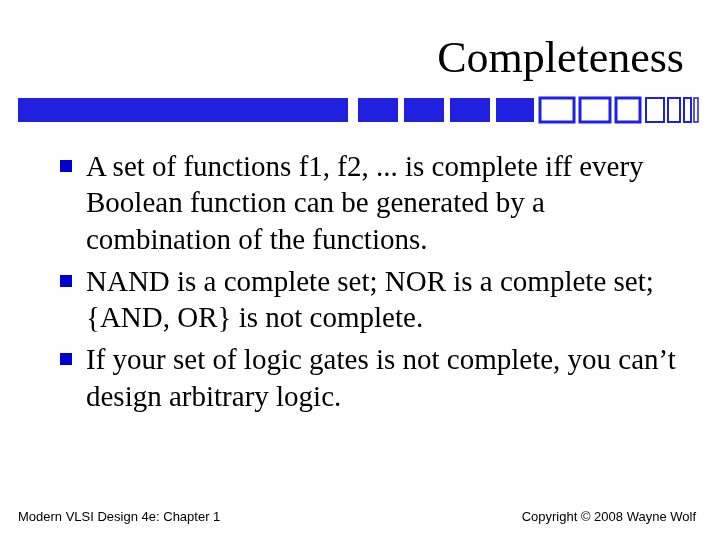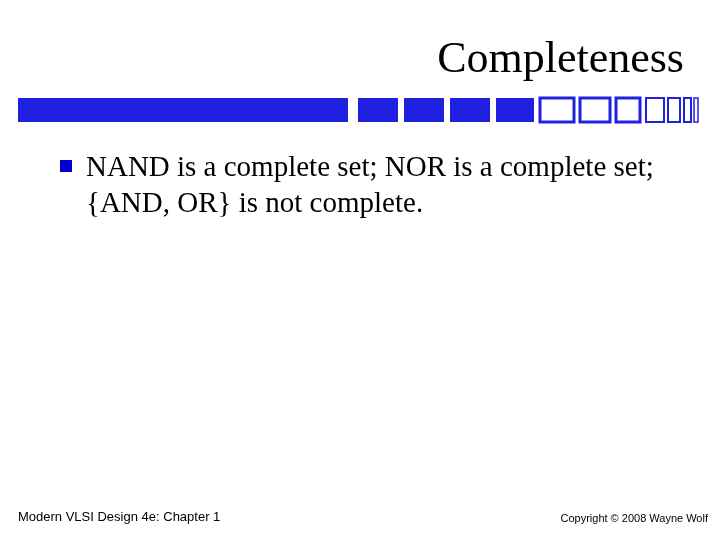--- a/index.html
+++ b/index.html
@@ -65,23 +65,23 @@
   }
   .footer-left {
     position: absolute;
     left: 18px;
     bottom: 16px;
     font-size: 13px;
     font-family: Arial, Helvetica, sans-serif;
   }
   .footer-right {
     position: absolute;
-    right: 12px;
+    right: 24px;
     bottom: 16px;
-    font-size: 11px;
+    font-size: 13px;
     font-family: Arial, Helvetica, sans-serif;
   }
 </style>
 </head>
 <body>
 
 <div class="slide">
 
   <div class="title">Completeness</div>
 
@@ -98,20 +98,28 @@
       <rect x="628" y="2" width="18" height="24" fill="none" stroke="#2020e0" stroke-width="2"></rect>
       <rect x="650" y="2" width="12" height="24" fill="none" stroke="#2020e0" stroke-width="2"></rect>
       <rect x="666" y="2" width="7" height="24" fill="none" stroke="#2020e0" stroke-width="2"></rect>
       <rect x="676" y="2" width="4" height="24" fill="none" stroke="#2020e0" stroke-width="1.5"></rect>
     </svg>
   </div>
 
   <div class="bullets">
     <div class="bullet-item">
       <div class="bullet-square"></div>
+      <div class="bullet-text">A set of functions f1, f2, ... is complete iff every Boolean function can be generated by a combination of the functions.</div>
+    </div>
+    <div class="bullet-item">
+      <div class="bullet-square"></div>
       <div class="bullet-text">NAND is a complete set; NOR is a complete set; {AND, OR} is not complete.</div>
+    </div>
+    <div class="bullet-item">
+      <div class="bullet-square"></div>
+      <div class="bullet-text">If your set of logic gates is not complete, you can’t design arbitrary logic.</div>
     </div>
   </div>
 
   <div class="footer-left">Modern VLSI Design 4e: Chapter 1</div>
   <div class="footer-right">Copyright © 2008 Wayne Wolf</div>
 
 </div>
 
 </body></html>

